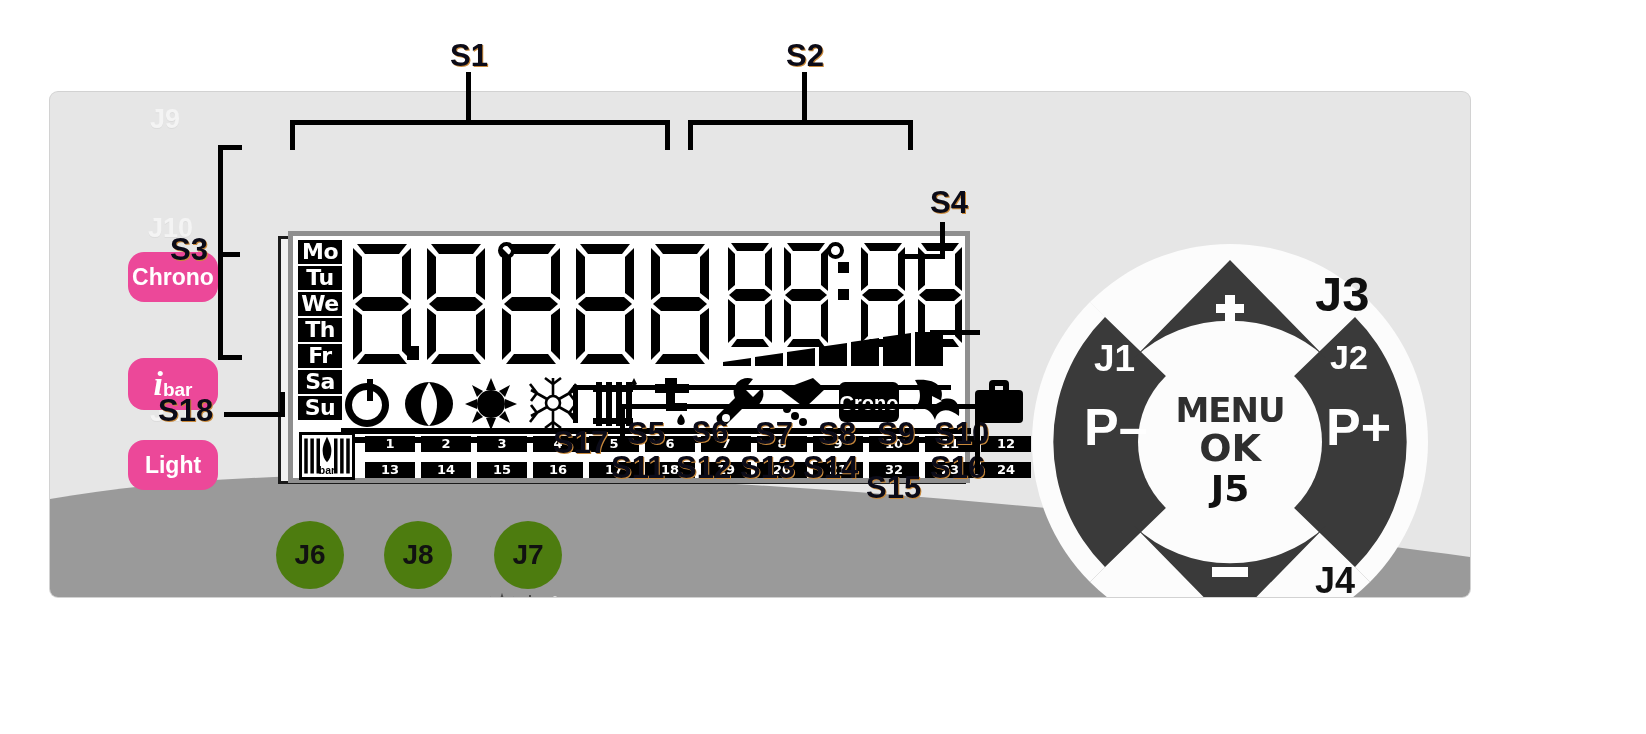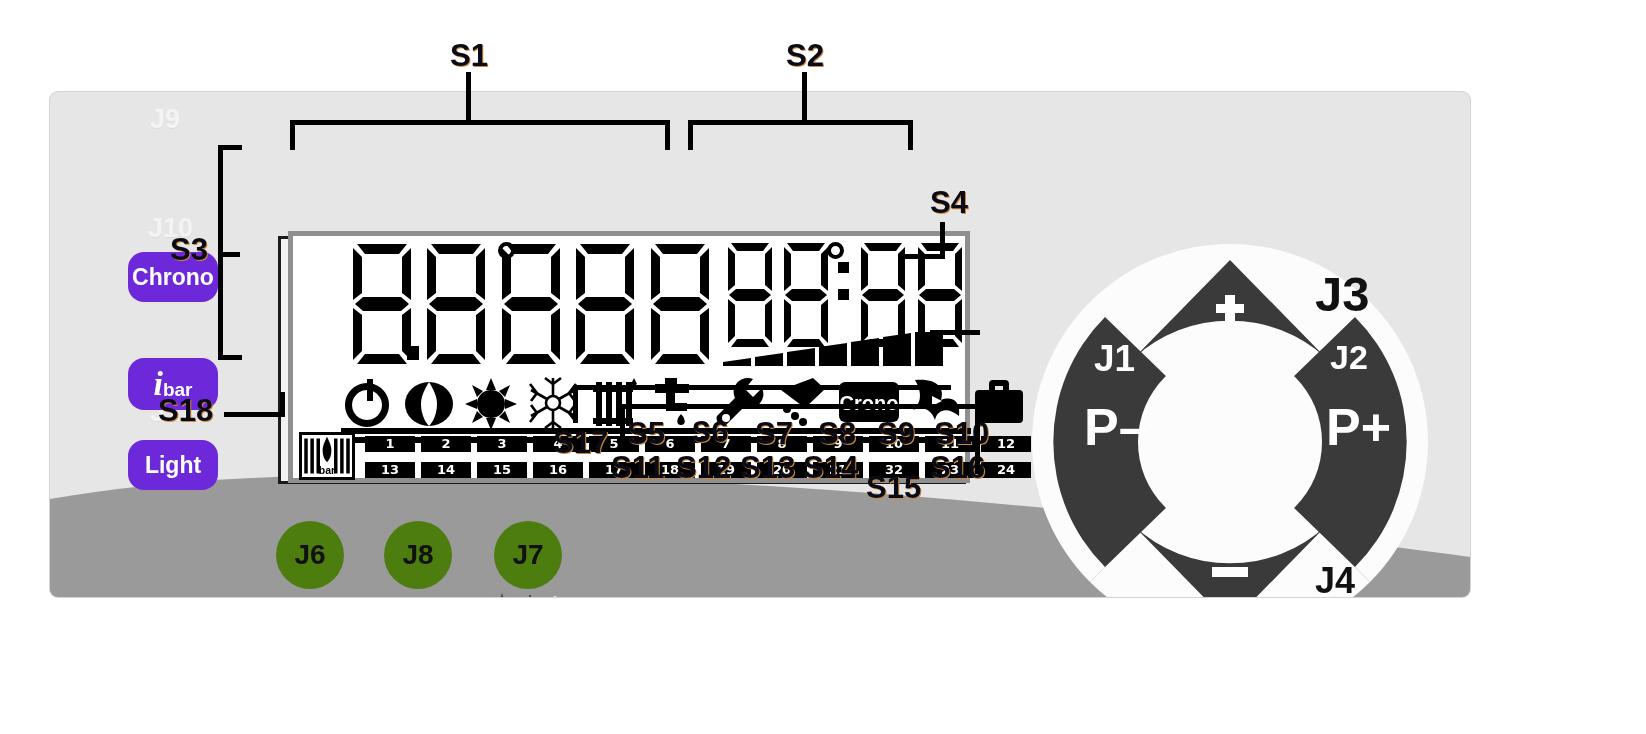--- a/index.html
+++ b/index.html
@@ -50,21 +50,21 @@
   .numcell{width:50px;height:16px;background:#000;color:#fff;font-weight:bold;
            font-size:13px;line-height:16px;text-align:center;margin-right:6px;
            font-family:"DejaVu Sans",sans-serif;}
   .numrow.second{margin-top:10px;}
 
   
   #s18icon{position:absolute;left:6px;top:196px;width:56px;height:48px;
            border:3px solid #000;box-sizing:border-box;background:#fff;}
 
   
-  .softbtn{position:absolute;background:#6d28d9;border-radius:16px;
+  .softbtn{position:absolute;background:#ec4899;border-radius:16px;
            color:#fff;display:flex;align-items:center;justify-content:center;
            font-weight:bold;}
   #btn-chrono{left:78px;top:160px;width:90px;height:50px;font-size:23px;}
   #btn-ibar{left:78px;top:266px;width:90px;height:52px;}
   #btn-light{left:78px;top:348px;width:90px;height:50px;font-size:23px;}
 
   .jlabel-ghost{position:absolute;color:#f4f4f4;font-weight:bold;font-size:27px;
                 text-shadow:0 1px 0 #dcdcdc;}
 
   
@@ -140,20 +140,29 @@
         <line x1="70" y1="38" x2="75" y2="33"></line>
           <line x1="80" y1="38" x2="75" y2="33"></line>
       </g>
     </svg>
   </div>
 
   <div id="lcd-shadow"></div>
 
   <div id="lcd">
 
+    <div class="dayflags">
+      <div class="dayflag">Mo</div>
+      <div class="dayflag">Tu</div>
+      <div class="dayflag">We</div>
+      <div class="dayflag">Th</div>
+      <div class="dayflag">Fr</div>
+      <div class="dayflag">Sa</div>
+      <div class="dayflag">Su</div>
+    </div>
 
     <div class="seg-row" style="left:54px;top:4px;">
       <div class="digit">
         <svg width="70" height="128" viewBox="0 0 70 128">
           <g fill="#000">
             <polygon points="10,4 60,4 52,14 18,14"></polygon>
             <polygon points="6,8 15,17 15,53 6,60"></polygon>
             <polygon points="64,8 55,17 55,53 64,60"></polygon>
             <polygon points="8,64 16,57 54,57 62,64 54,71 16,71"></polygon>
             <polygon points="6,68 15,75 15,111 6,120"></polygon>
@@ -507,20 +516,25 @@
 
     <div class="kp-text" style="left:64px;top:96px;font-size:37px;color:#fff;">J1</div>
     <div class="kp-text" style="left:54px;top:155px;font-size:52px;color:#fff;">P–</div>
 
     <div class="kp-text" style="left:300px;top:96px;font-size:34px;color:#fff;">J2</div>
     <div class="kp-text" style="left:296px;top:155px;font-size:52px;color:#fff;">P+</div>
 
     <div class="kp-text" style="left:285px;top:24px;font-size:49px;color:#111;">J3</div>
     <div class="kp-text" style="left:285px;top:318px;font-size:36px;color:#111;">J4</div>
 
+    <div class="menu-ok">
+      <div style="font-size:34px;letter-spacing:-1px;">MENU</div>
+      <div style="font-size:38px;margin-top:-4px;">OK</div>
+      <div style="font-size:36px;color:#111;margin-top:-2px;">J5</div>
+    </div>
   </div>
 </div>
 
 <div class="callout" style="left:450px;top:38px;">S1</div>
 <div class="lead" style="left:466px;top:72px;width:5px;height:52px;"></div>
 <div class="lead" style="left:290px;top:120px;width:380px;height:5px;"></div>
 <div class="lead" style="left:290px;top:120px;width:5px;height:30px;"></div>
 <div class="lead" style="left:665px;top:120px;width:5px;height:30px;"></div>
 
 <div class="callout" style="left:786px;top:38px;">S2</div>

